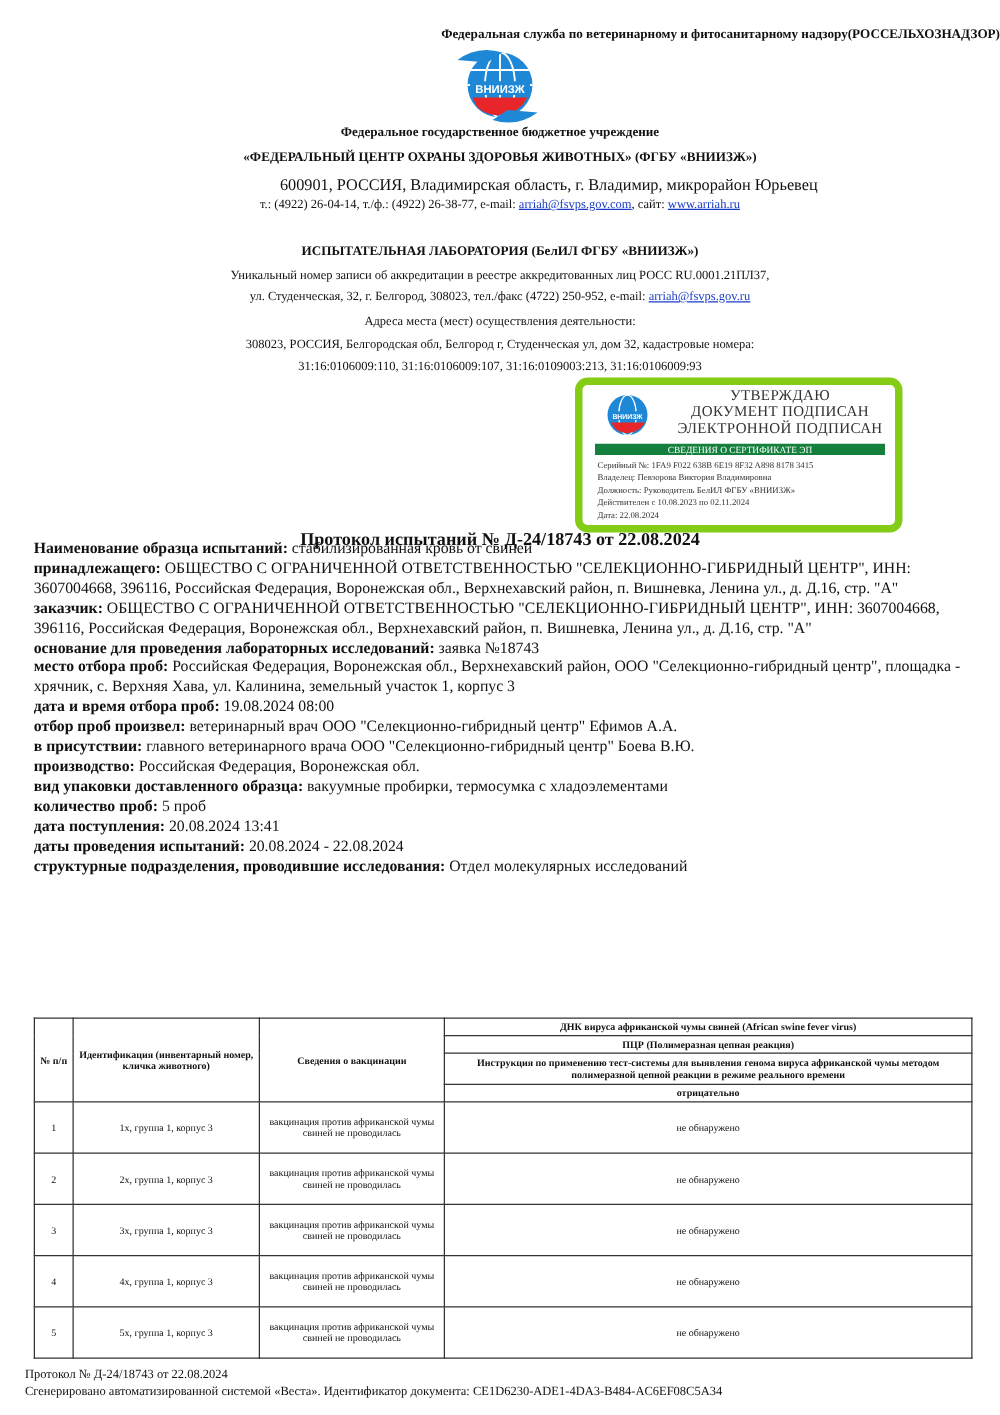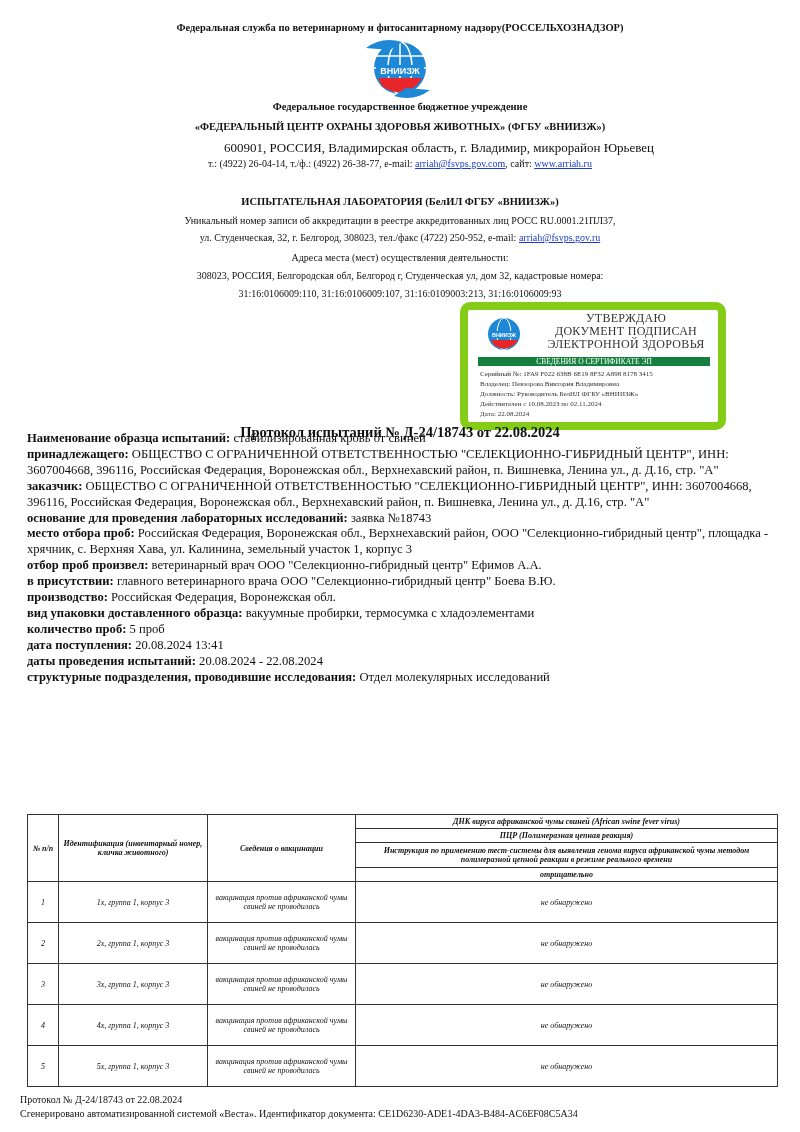--- a/index.html
+++ b/index.html
@@ -1,50 +1,50 @@
 <!DOCTYPE html>
 <html><head>
 <meta charset="utf-8">
 <style>
   html, body { margin:0; padding:0; background:#ffffff; }
   body { width:800px; height:1132px; position:relative; overflow:hidden;
          font-family:"Liberation Serif","DejaVu Serif",serif; color:#111; }
   .center { position:absolute; left:0; width:800px; text-align:center; }
-  .hdr-top { top:22px; font-size:10.5px; font-weight:bold; }
+  .hdr-top { top:22px; font-size:10.5px; font-weight:bold;text-align:right; }
   .logo { position:absolute; left:362px; top:38px; width:72px; height:62px; }
   .fgbu1 { top:101px; font-size:10.5px; font-weight:bold; }
   .fgbu2 { top:121px; font-size:10.5px; font-weight:bold; }
   .fgbu3 { top:140px; font-size:13px;margin-left:39px; }
   .fgbu4 { top:158px; font-size:10px; }
   .lab1 { top:196px; font-size:10.5px; font-weight:bold; }
   .lab2 { top:215px; font-size:10px; }
   .lab3 { top:232px; font-size:10px; }
   .lab4 { top:252px; font-size:10px; }
   .lab5 { top:270px; font-size:10px; }
   .lab6 { top:288px; font-size:10px; }
   a.lnk { color:#1a3cc8; text-decoration:underline; }
 
   .stamp { position:absolute; left:460px; top:302px; width:250px; height:112px;
-           border:8px solid #84cc16; border-radius:10px; background:#fff; }
+           border:6px solid #84cc16; border-radius:10px; background:#fff; }
   .stamp .slogo { position:absolute; left:14px; top:6px; width:44px; height:36px; }
   .stamp .stitle { position:absolute; left:70px; top:2px; width:176px; text-align:center;
                    font-size:12px; line-height:13px; color:#333; letter-spacing:0.3px; }
   .stamp .sbar { position:absolute; left:10px; top:47px; width:232px; height:9px;
                  background:#15803d; color:#fff; font-size:7.5px; line-height:9px; text-align:center; }
   .stamp .sline { position:absolute; left:12px; font-size:7px; color:#333; }
 
   .title { top:424px; font-size:14.5px; font-weight:bold; }
 
   .info { position:absolute; left:27px; top:431px; width:760px; font-size:12.6px; line-height:15.9px; }
   .info p { margin:0; }
   .info b { font-weight:bold; }
 
   table.res { position:absolute; left:27px; top:814px; width:751px; border-collapse:collapse;
               font-size:8px; }
-  table.res td { border:1px solid #333; text-align:center; vertical-align:middle; padding:1px 2px;font-style:italic; }
+  table.res td { border:1px solid #333; text-align:center; vertical-align:middle; padding:1px 2px; }
   table.res .h { font-weight:bold; }
   table.res tr.data td { height:38px; }
 
   .foot1 { position:absolute; left:20px; top:1094px; font-size:10px; }
   .foot2 { position:absolute; left:20px; top:1108px; font-size:10px; }
 </style>
 </head>
 <body>
 
 <div class="center hdr-top">Федеральная служба по ветеринарному и фитосанитарному надзору(РОССЕЛЬХОЗНАДЗОР)</div>
@@ -84,38 +84,39 @@
   <svg class="slogo" viewBox="0 0 44 36">
     <circle cx="22" cy="18" r="16" fill="#1e88d6"></circle>
     <ellipse cx="22" cy="18" rx="7" ry="16" stroke="#fff" stroke-width="1" fill="none"></ellipse>
     <path d="M9 24 L36 24 A16 16 0 0 1 12 29 Z" fill="#e8262a"></path>
     <rect x="8" y="15" width="28" height="7" fill="#1e88d6"></rect>
     <text x="22" y="21" font-size="5.5" font-weight="bold" fill="#fff" text-anchor="middle" font-family="Liberation Sans, sans-serif">ВНИИЗЖ</text>
   </svg>
   <div class="stitle">
     <div>УТВЕРЖДАЮ</div>
     <div>ДОКУМЕНТ ПОДПИСАН</div>
-    <div>ЭЛЕКТРОННОЙ ЗДОРОВЬЯ</div>
+    <div>ЭЛЕКТРОННОЙ ПОДПИСАН</div>
   </div>
   <div class="sbar">СВЕДЕНИЯ О СЕРТИФИКАТЕ ЭП</div>
   <div class="sline" style="top:60px">Серийный №: 1FA9 F022 638B 6E19 8F32 A898 8178 3415</div>
   <div class="sline" style="top:70px">Владелец: Певзорова Виктория Владимировна</div>
   <div class="sline" style="top:80px">Должность: Руководитель БелИЛ ФГБУ «ВНИИЗЖ»</div>
   <div class="sline" style="top:90px">Действителен с 10.08.2023 по 02.11.2024</div>
   <div class="sline" style="top:100px">Дата: 22.08.2024</div>
 </div>
 
 <div class="center title">Протокол испытаний № Д-24/18743 от 22.08.2024</div>
 
 <div class="info">
   <p><b>Наименование образца испытаний:</b><span> стабилизированная кровь от свиней</span></p>
   <p><b>принадлежащего:</b><span> ОБЩЕСТВО С ОГРАНИЧЕННОЙ ОТВЕТСТВЕННОСТЬЮ "СЕЛЕКЦИОННО-ГИБРИДНЫЙ ЦЕНТР", ИНН: 3607004668, 396116, Российская Федерация, Воронежская обл., Верхнехавский район, п. Вишневка, Ленина ул., д. Д.16, стр. "А"</span></p>
   <p><b>заказчик:</b><span> ОБЩЕСТВО С ОГРАНИЧЕННОЙ ОТВЕТСТВЕННОСТЬЮ "СЕЛЕКЦИОННО-ГИБРИДНЫЙ ЦЕНТР", ИНН: 3607004668, 396116, Российская Федерация, Воронежская обл., Верхнехавский район, п. Вишневка, Ленина ул., д. Д.16, стр. "А"</span></p>
   <p><b>основание для проведения лабораторных исследований:</b><span> заявка №18743</span></p>
   <p><b>место отбора проб:</b><span> Российская Федерация, Воронежская обл., Верхнехавский район, ООО "Селекционно-гибридный центр", площадка - хрячник, с. Верхняя Хава, ул. Калинина, земельный участок 1, корпус 3</span></p>
+  <p><b>дата и время отбора проб:</b><span> 19.08.2024 08:00</span></p>
   <p><b>отбор проб произвел:</b><span> ветеринарный врач ООО "Селекционно-гибридный центр" Ефимов А.А.</span></p>
   <p><b>в присутствии:</b><span> главного ветеринарного врача ООО "Селекционно-гибридный центр" Боева В.Ю.</span></p>
   <p><b>производство:</b><span> Российская Федерация, Воронежская обл.</span></p>
   <p><b>вид упаковки доставленного образца:</b><span> вакуумные пробирки, термосумка с хладоэлементами</span></p>
   <p><b>количество проб:</b><span> 5 проб</span></p>
   <p><b>дата поступления:</b><span> 20.08.2024 13:41</span></p>
   <p><b>даты проведения испытаний:</b><span> 20.08.2024 - 22.08.2024</span></p>
   <p><b>структурные подразделения, проводившие исследования:</b><span> Отдел молекулярных исследований</span></p>
 </div>
 

